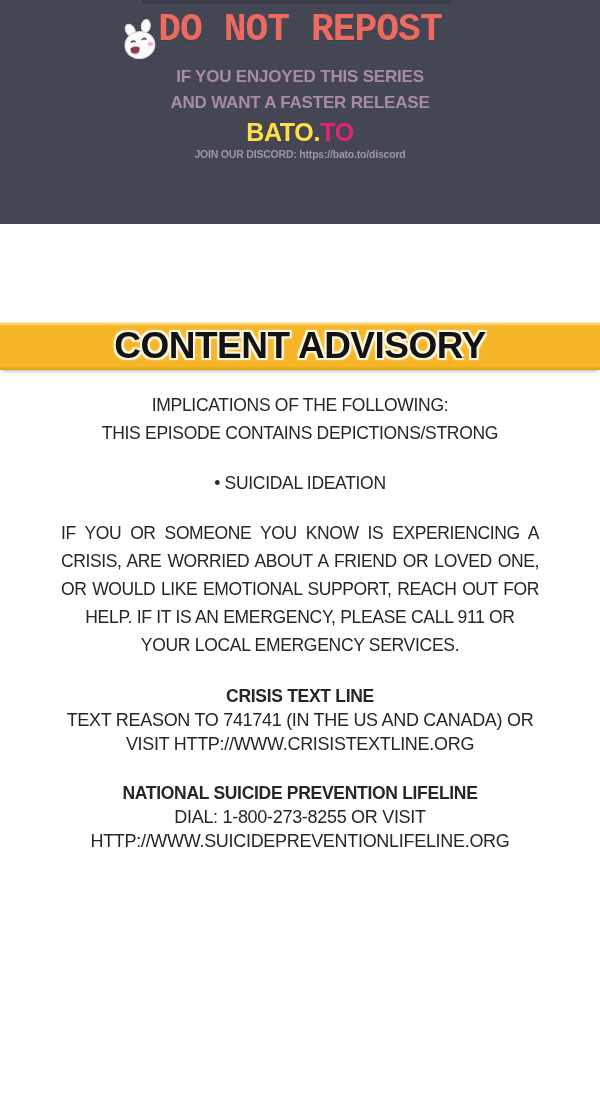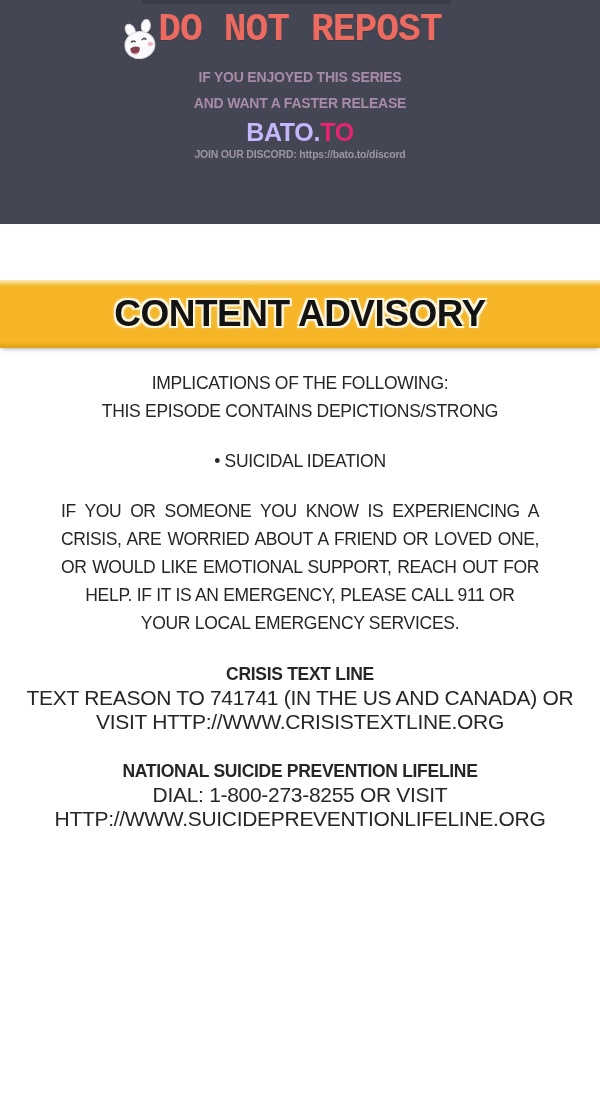--- a/index.html
+++ b/index.html
@@ -20,39 +20,39 @@
   .hdr-title-row{position:relative;padding-top:4px;height:52px;font-family:Liberation Mono, monospace;}
   .mascot{position:absolute;left:118px;top:20px;width:44px;height:44px;display:inline-block;}
   .mascot svg{width:44px;height:44px;transform:rotate(-8deg);}
   .hdr-title{
     display:inline-block;
     font-size:38px;font-weight:800;letter-spacing:-1px;
     color:var(--coral,#ec6a5f);line-height:52px;
     text-shadow:0 1px 0 rgba(0,0,0,.15);
   }
   .hdr-sub{
-    font-size:14px;font-weight:700;letter-spacing:-.2px;
+    font-size:17px;font-weight:700;letter-spacing:-.2px;
     color:var(--mauve,#a98ba7);line-height:26px;
   }
   .hdr-sub.first{margin-top:8px;}
   .hdr-read{
     margin-top:9px;font-size:23px;font-weight:800;letter-spacing:-.3px;
     color:var(--blue,#74a7c9);line-height:30px;
   }
   .hdr-logo{margin-top:1px;font-size:25px;font-weight:800;line-height:30px;letter-spacing:-.3px;}
-  .logo-white{color:#c4b5fd;}
+  .logo-white{color:#fde047;}
   .logo-pink{color:var(--pink,#e6246e);}
   .hdr-small{
     font-size:10.5px;font-weight:700;letter-spacing:-.2px;
     color:var(--gray-text,#9d95a4);line-height:14.5px;
   }
   .hdr-small.first{margin-top:13px;}
   
   .banner{
-    margin-top:56px;height:68px;
+    margin-top:98px;height:48px;
     background:linear-gradient(180deg,
       var(--banner-top,#fceebc) 0%,
       var(--banner-yellow,#f5b527) 9%,
       var(--banner-yellow,#f5b527) 91%,
       var(--banner-edge,#dda113) 100%);
     display:flex;align-items:center;justify-content:center;
     box-shadow:0 3px 4px -2px rgba(110,110,110,.55);
   }
   .banner-title{
     font-size:37px;font-weight:800;letter-spacing:-.5px;color:#131313;
@@ -60,21 +60,21 @@
                  2px 2px 0 #fdf6dc,0 0 5px #fdf6dc;
   }
   
   .advisory{color:var(--body-text,#262626);text-align:center;}
   .advisory .line{font-size:17.5px;line-height:28px;letter-spacing:-.3px;}
   .intro{margin-top:21px;}
   .bullet{margin-top:22px;font-size:17.5px;line-height:28px;letter-spacing:-.3px;}
   .para{margin:22px 61px 0 61px;text-align:center;}
   .para .line.just{text-align:justify;text-align-last:justify;-moz-text-align-last:justify;letter-spacing:-.4px;}
   .contact{margin-top:25px;}
-  .contact .line{font-size:21px;line-height:24px;letter-spacing:-.3px;}
+  .contact .line{font-size:18px;line-height:24px;letter-spacing:-.3px;}
   .contact-title{font-size:17.5px;font-weight:700;line-height:24px;letter-spacing:-.3px;}
 </style>
 </head>
 <body>
 
 <div class="page">
 
   <header class="hdr">
     <div class="hdr-topstrip"></div>
 

